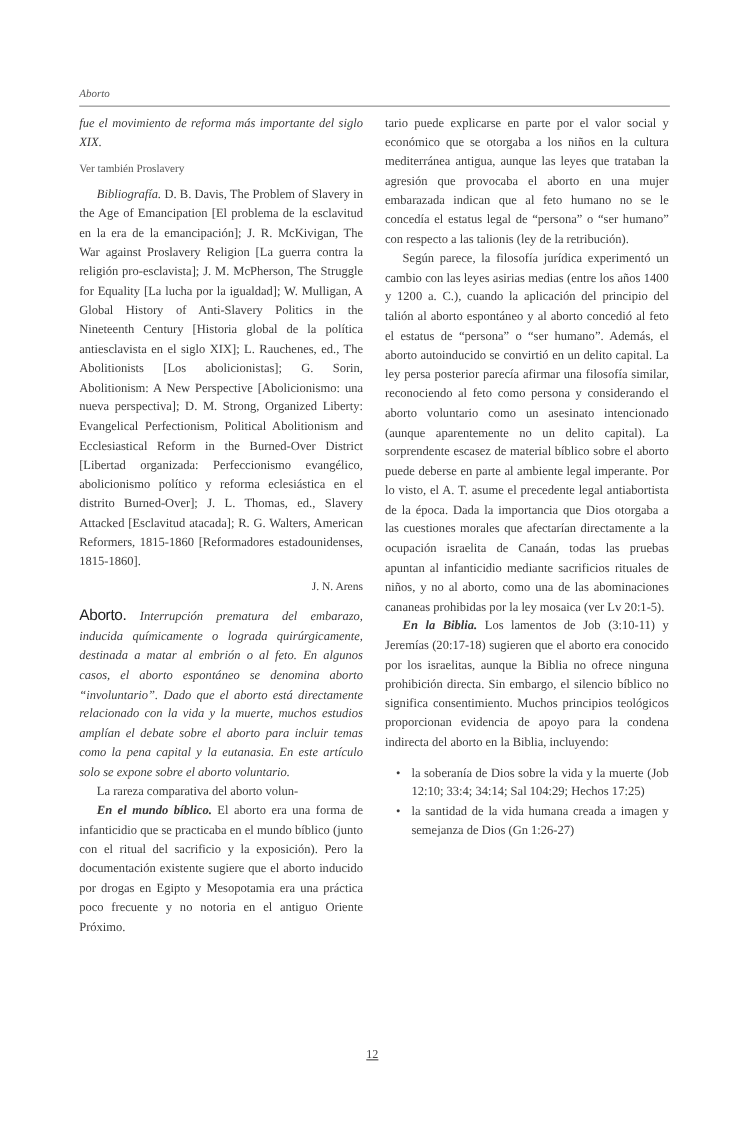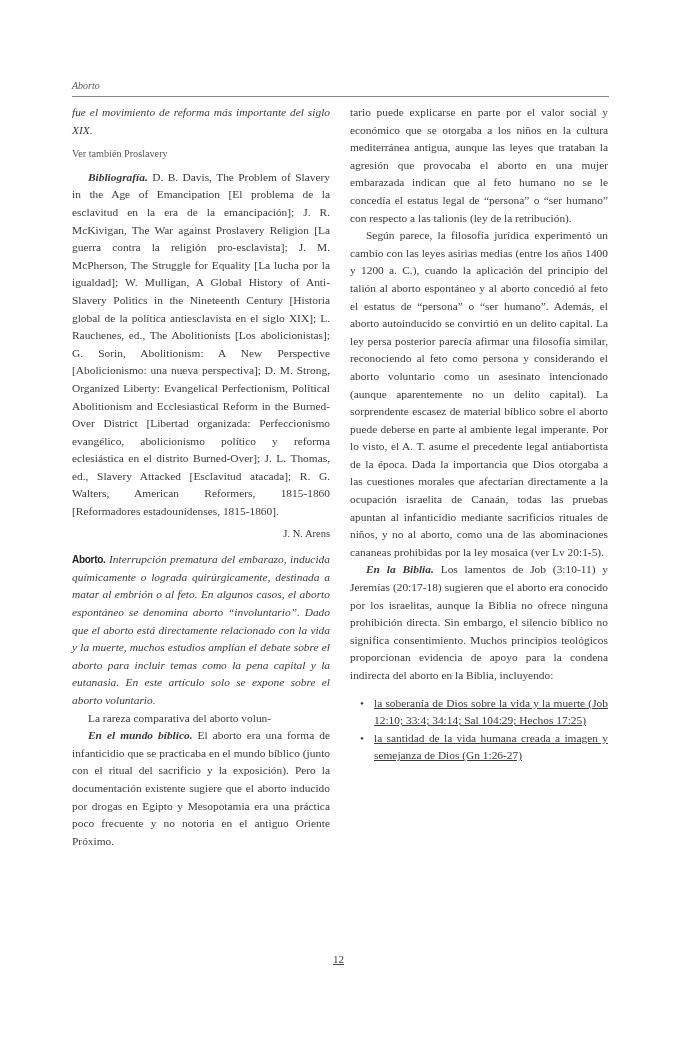--- a/index.html
+++ b/index.html
@@ -7,27 +7,27 @@
          font-family: "Liberation Serif", "DejaVu Serif", serif; color: #3a3a3a; }
   .page { position: absolute; left: 0; top: 0; width: 678px; height: 1038px; }
   .running-head { position: absolute; left: 72px; top: 80px; font-size: 10px; font-style: italic; color: #555; }
   .head-rule { position: absolute; left: 72px; top: 96px; width: 537px; height: 0; border-top: 1.5px solid #888; }
   .col { position: absolute; top: 104px; width: 258px; font-size: 11.4px; line-height: 17.6px; text-align: justify; hyphens: auto; }
   .col-left { left: 72px; }
   .col-right { left: 350px; }
   .col p { margin: 0; }
   .indent { text-indent: 16px; }
   .see-also { font-size: 10.2px; margin-top: 6px !important; margin-bottom: 6px !important; color: #555; }
-  .bib-label { font-weight: bold; font-style: italic; }
+  .bib-label { font-weight: normal; font-style: italic; }
   .signature { text-align: right; font-size: 10.5px; margin-top: 4px !important; margin-bottom: 9px !important; }
-  .headword { font-family: "Liberation Sans", "DejaVu Sans", sans-serif; font-weight: bold; font-size: 10px; color: #222; letter-spacing: -0.3px; }
+  .headword { font-family: "Liberation Sans", "DejaVu Sans", sans-serif; font-weight: normal; font-size: 14px; color: #222; letter-spacing: -0.3px; }
   .sub-head { font-weight: bold; font-style: italic; margin-top: 32px; }
   .em { font-style: italic; }
   ul.bullets { margin: 10px 0 0 0; padding: 0 0 0 24px; list-style: none; }
-  ul.bullets li { position: relative; text-decoration: underline; }
+  ul.bullets li { position: relative; }
   ul.bullets li::before { content: "•"; position: absolute; left: -14px; }
   .page-number { position: absolute; left: 333px; top: 953px; font-size: 11px; color: #444; text-decoration: underline; }
 </style>
 </head>
 <body>
 
 <div class="page">
 
   <div class="running-head">Aborto</div>
   <div class="head-rule"></div>

